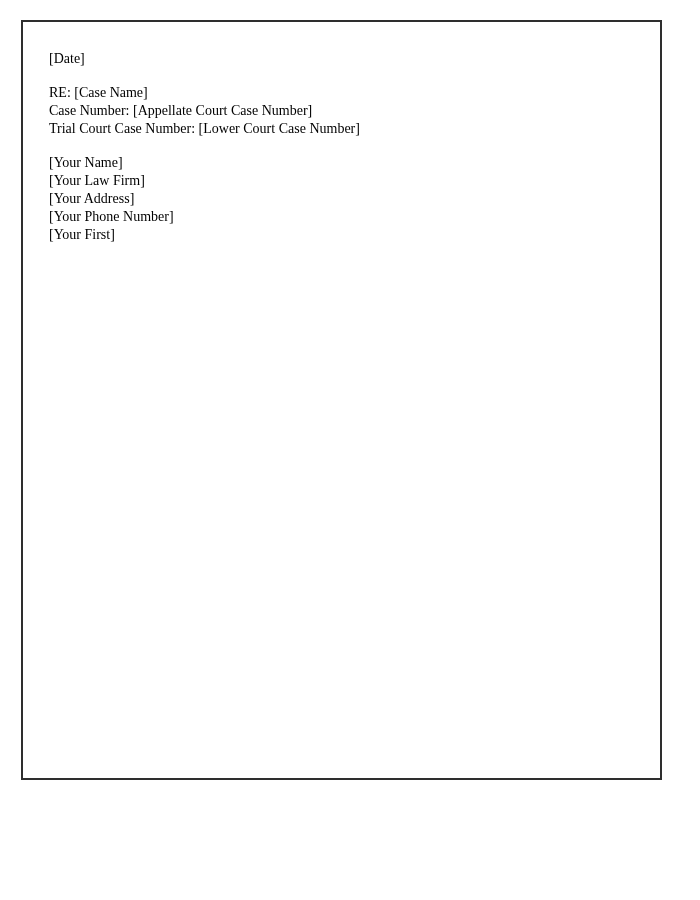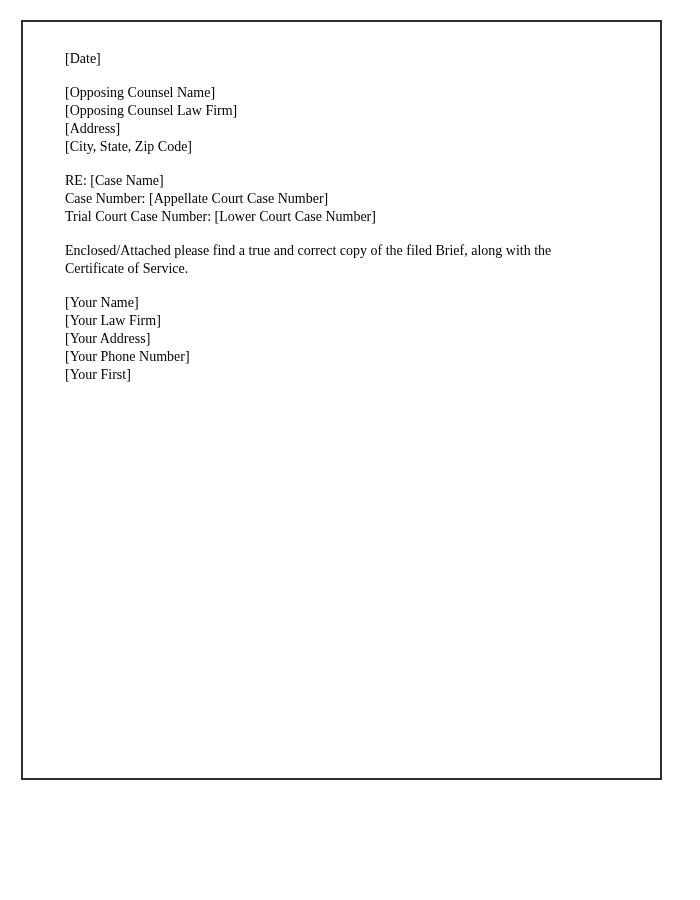--- a/index.html
+++ b/index.html
@@ -15,52 +15,46 @@
   }
   .document {
     position: absolute;
     left: 21px;
     top: 20px;
     width: 641px;
     height: 760px;
     box-sizing: border-box;
     border: 2px solid #2e2e2e;
     background: #ffffff;
-    padding: 28px 24px 0 42px;
+    padding: 28px 24px 0 26px;
     color: #000000;
     font-size: 14px;
     line-height: 18px;
   }
   .block {
     white-space: pre-line;
     margin: 0 0 16px 0;
   }
   .block.bold {
     font-weight: normal;
   }
 </style>
 </head>
 <body>
 
 <div class="document">
   <div class="block">[Date]</div>
 
-  <div class="block">[Opposing Counsel Name]
-[Opposing Counsel Law Firm]
-[Address]
-[City, State, Zip Code]</div>
 
   <div class="block bold">RE: [Case Name]
 Case Number: [Appellate Court Case Number]
 Trial Court Case Number: [Lower Court Case Number]</div>
 
 
 
-  <div class="block">Enclosed/Attached please find a true and correct copy of the filed Brief, along with the
-Certificate of Service.</div>
 
 
 
   <div class="block">[Your Name]
 [Your Law Firm]
 [Your Address]
 [Your Phone Number]
 [Your First]</div>
 </div>
 

